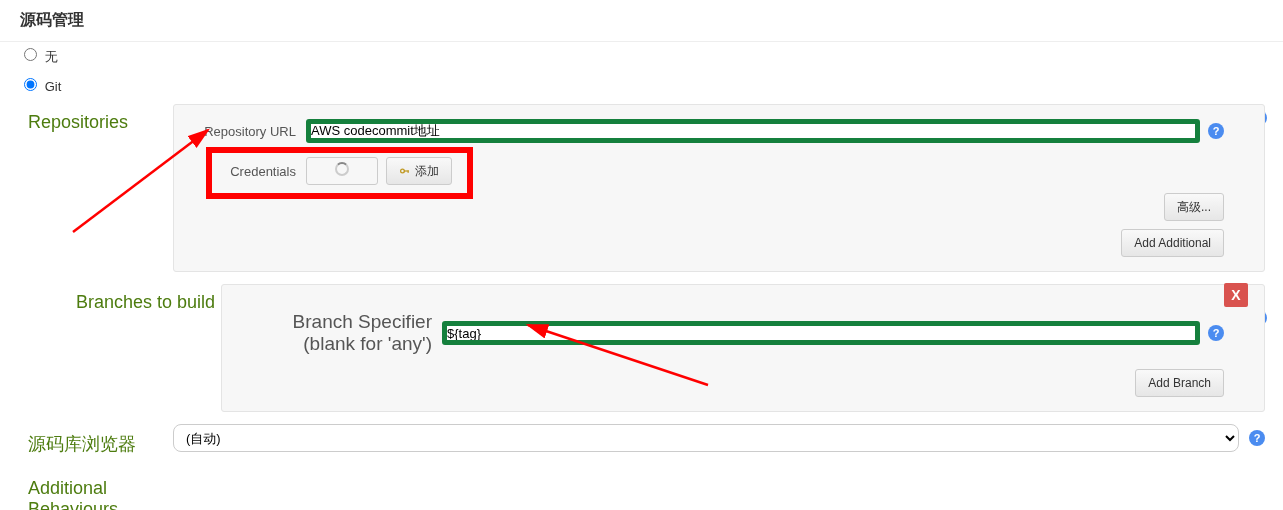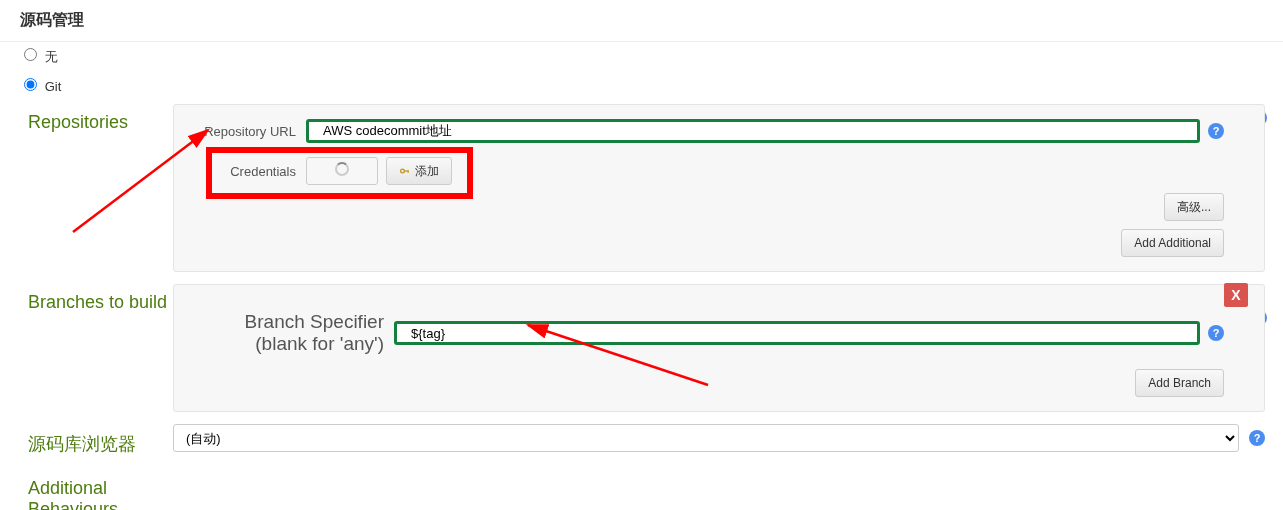--- a/index.html
+++ b/index.html
@@ -49,22 +49,22 @@
       width: 198px;
       text-align: right;
       padding-right: 10px;
       font-size: 19px;
       color: #555;
       flex-shrink: 0;
     }
     .text-input {
       flex: 1;
       height: 24px;
-      padding: 4px 14px;
-      border: 3px solid #15803d;
+      padding: 4px 0;
+      border: 5px solid #15803d;
       border-radius: 3px;
       font-size: 13px;
     }
     .short-input {
       width: 72px;
       height: 28px;
       padding: 4px;
       border: 1px solid #ccc;
       border-radius: 3px;
       margin-right: 8px;
@@ -134,21 +134,21 @@
       justify-content: center;
       border-radius: 2px;
       cursor: pointer;
       font-size: 14px;
     }
     .select-full {
       width: 100%;
       height: 28px;
       padding: 4px 8px;
       border: 1px solid #ccc;
-      border-radius: 3px;
+      border-radius: 8px;
       font-size: 13px;
       background: #fff;
     }
     .red-box {
       position: absolute;
       border: 6px solid #ff0000;
       pointer-events: none;
       z-index: 5;
     }
     .arrow-svg { position: absolute; pointer-events: none; z-index: 6; }
@@ -232,21 +232,21 @@
         <div class="btn-row-right">
           <button class="btn">高级...</button>
         </div>
         <div class="btn-row-right">
           <button class="btn">Add Additional</button>
         </div>
       </div>
     </div>
   </div>
 
-  <div class="row" style="margin-bottom:12px; position:relative;">
+  <div class="row" style="margin-bottom:12px; position:relative;margin-left:48px;">
     <div class="row-label">Branches to build</div>
     <div class="row-body">
       <div class="help-icon" style="top:26px;">?</div>
       <div class="gray-panel" style="padding-top:26px; padding-right:40px;">
         <div class="close-x">X</div>
         <div class="inner-row">
           <div class="inner-label-wide">Branch Specifier (blank for 'any')</div>
           <input class="text-input" value="${tag}" style="">
           <div class="help-inner">?</div>
         </div>

